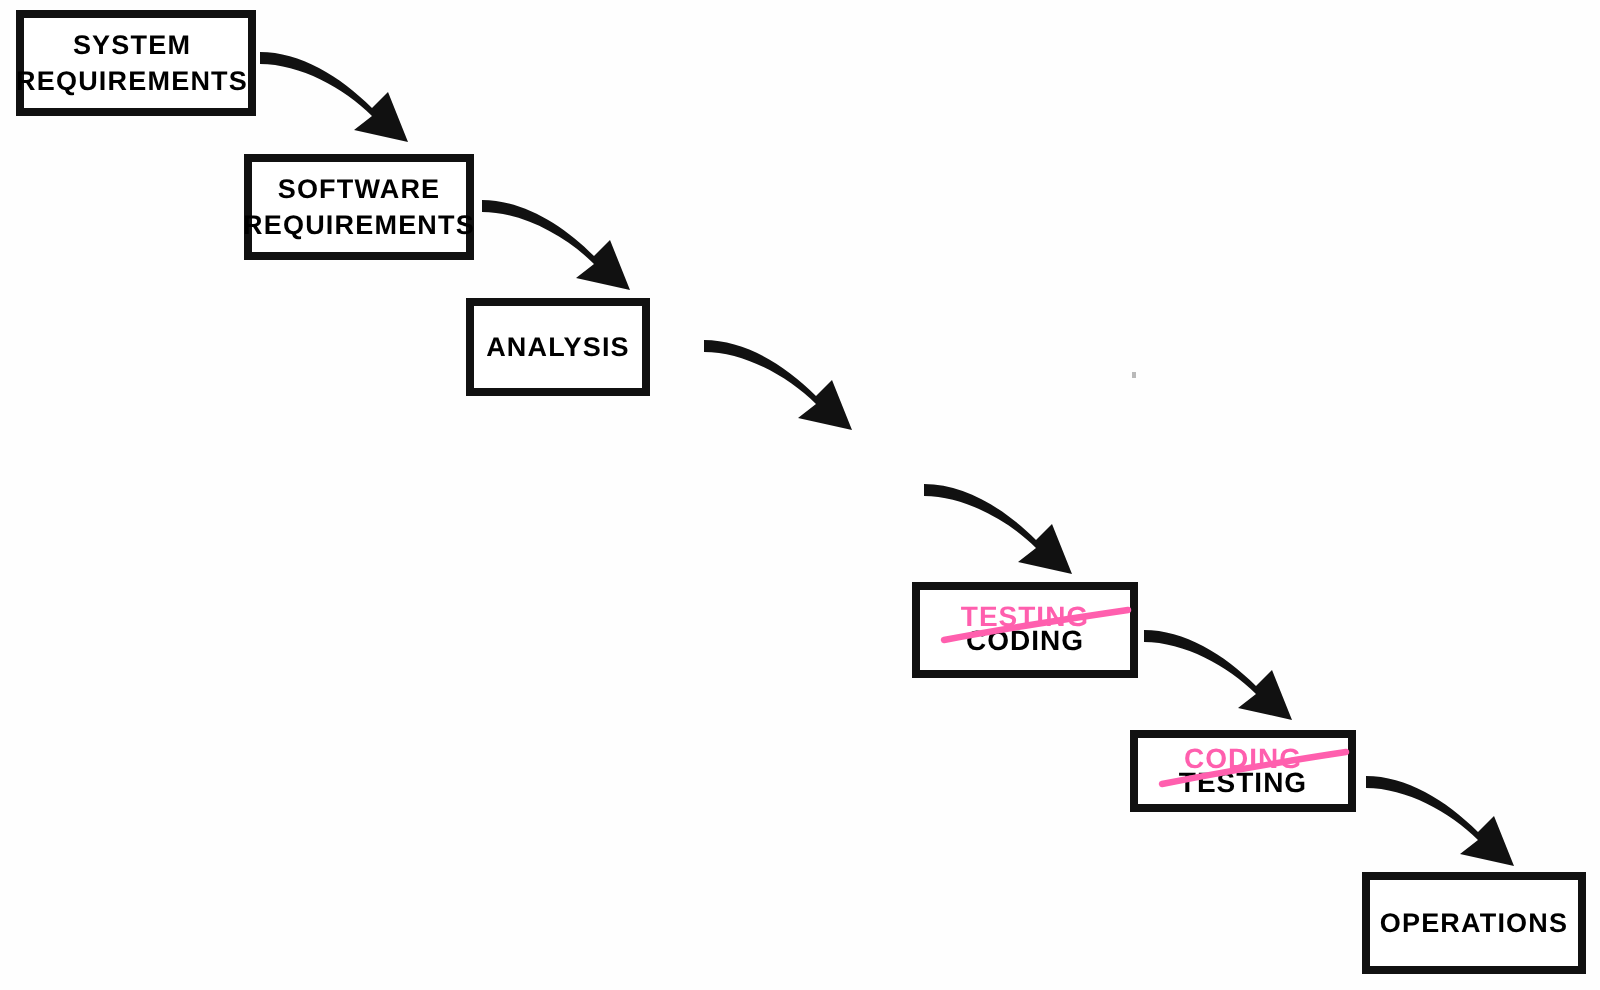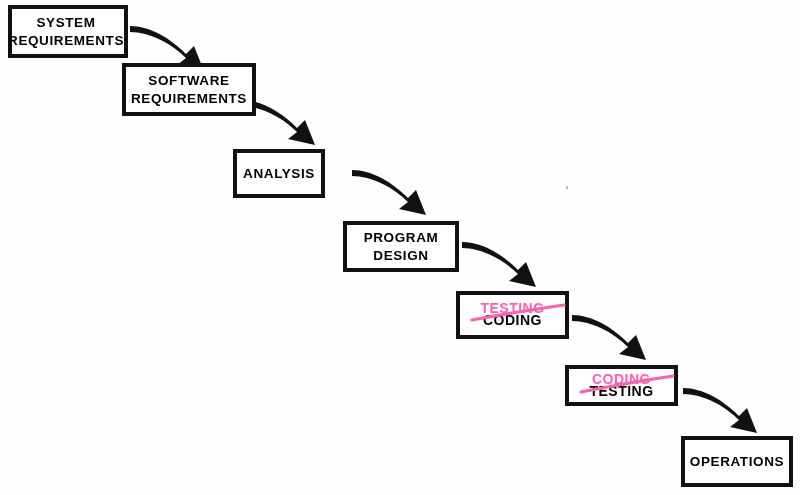--- a/index.html
+++ b/index.html
@@ -126,33 +126,29 @@
     <svg width="90" height="58" viewBox="0 0 90 58">
       <path d="M2,8 C22,8 44,20 58,34 L49,41 L76,47 L66,22 L58,30 C42,14 22,2 2,2 Z" fill="#111111"></path>
     </svg>
   </div>
 
   <div class="stage-box" style="left:8px; top:5px; width:120px; height:53px;justify-content:flex-end;">
     <span class="stage-label">SYSTEM
 REQUIREMENTS</span>
   </div>
 
-  <div class="stage-box" style="left:122px; top:63px; width:134px; height:53px;">
+  <div class="stage-box" style="left:122px; top:77px; width:115px; height:53px;">
     <span class="stage-label">SOFTWARE
 REQUIREMENTS</span>
   </div>
 
   <div class="stage-box" style="left:233px; top:149px; width:92px; height:49px;">
     <span class="stage-label">ANALYSIS</span>
   </div>
 
-  <div class="stage-box" style="left:343px; top:221px; width:116px; height:51px;">
-    <span class="stage-label">PROGRAM
-DESIGN</span>
-  </div>
 
   <div class="stage-box" style="left:456px; top:291px; width:113px; height:48px;">
     <span class="edited-stack">
       <span class="word-new">TESTING</span>
       <span class="word-old">CODING</span>
       <span class="strike">
         <svg width="100" height="22" viewBox="0 0 100 22" preserveAspectRatio="none">
           <path d="M4,18 C30,13 62,8 96,3" stroke="#ff5fae" stroke-width="3.2" fill="none" stroke-linecap="round"></path>
         </svg>
       </span>

